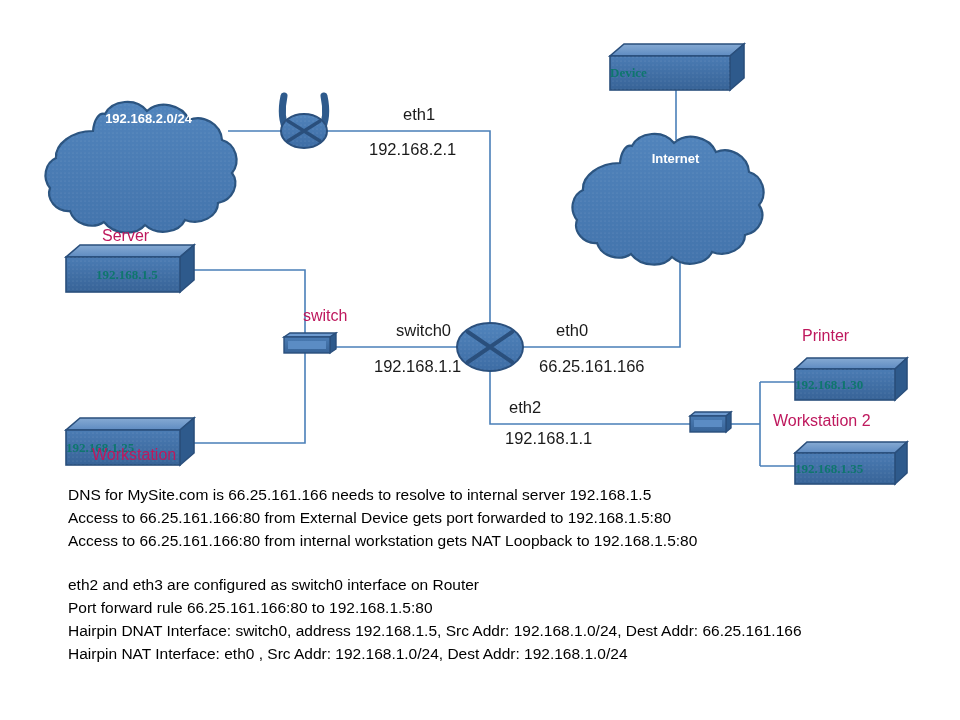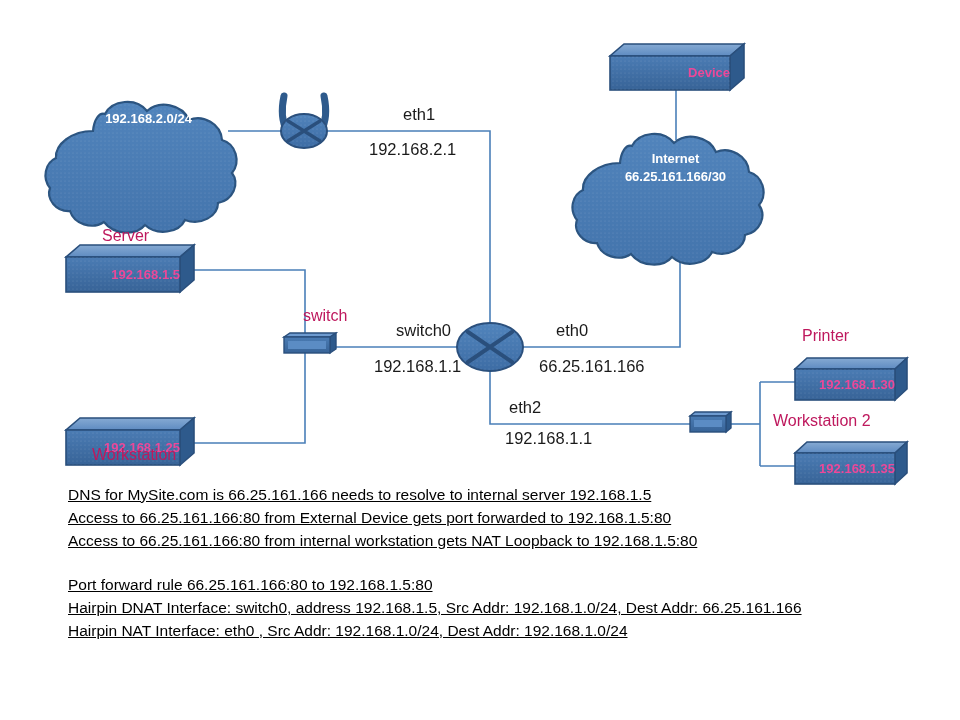--- a/index.html
+++ b/index.html
@@ -38,46 +38,46 @@
   }
   .edge-label {
     position: absolute;
     color: #1a1a1a;
     font-size: 16.5px;
     font-family: "Liberation Sans", sans-serif;
     white-space: nowrap;
   }
   .inner-text {
     position: absolute;
-    color: #ec4899;
+    color: #0f766e;
     font-size: 13px;
     font-weight: bold;
-    font-family: Liberation Sans, sans-serif;
-    white-space: nowrap;
-    text-align: right;
+    font-family: Liberation Serif, serif;
+    white-space: nowrap;
+    text-align: left;
   }
   .cloud-text {
     position: absolute;
     color: #ffffff;
     font-size: 13px;
     font-weight: bold;
     font-family: "Liberation Sans", sans-serif;
     white-space: nowrap;
     text-align: center;
     line-height: 1.35;
   }
   .notes-block {
     position: absolute;
     color: #000000;
     font-size: 15.5px;
     font-family: "Liberation Sans", sans-serif;
     line-height: 1.48;
     white-space: nowrap;
   }
-  .notes-line { display: block; text-decoration: underline; }
+  .notes-line { display: block; }
 </style>
 </head>
 <body>
 
 <div id="diagram-root">
 
   <svg class="canvas" viewBox="0 0 960 720">
     <defs>
       <linearGradient id="gradBoxFace" x1="0" y1="0" x2="0" y2="1">
         <stop offset="0%" stop-color="#4b7cb4"></stop>
@@ -253,26 +253,25 @@
       <rect x="795" y="453" width="100" height="31" fill="url(#dots)" stroke="none"></rect>
     </g>
   </svg>
 
   <div class="cloud-text" style="left:56px; top:110px; width:185px;">
     <div>192.168.2.0/24</div>
   </div>
 
   <div class="cloud-text" style="left:583px; top:150px; width:185px;">
     <div>Internet</div>
-    <div>66.25.161.166/30</div>
   </div>
 
   <div class="inner-text" style="left:610px; top:65px; width:120px;">Device</div>
 
-  <div class="inner-text" style="left:66px; top:267px; width:114px;">192.168.1.5</div>
+  <div class="inner-text" style="left:66px; top:267px; width:114px;padding-left:30px;">192.168.1.5</div>
 
   <div class="inner-text" style="left:66px; top:440px; width:114px;">192.168.1.25</div>
 
   <div class="inner-text" style="left:795px; top:377px; width:100px;">192.168.1.30</div>
 
   <div class="inner-text" style="left:795px; top:461px; width:100px;">192.168.1.35</div>
 
   <div class="node-label" style="left:102px; top:227px;">Server</div>
 
   <div class="node-label" style="left:92px; top:398px;margin-top:48px;">Workstation</div>
@@ -295,18 +294,19 @@
   <div class="edge-label" style="left:509px; top:398px;">eth2</div>
   <div class="edge-label" style="left:505px; top:429px;">192.168.1.1</div>
 
   <div class="notes-block" style="left:68px; top:484px;">
     <span class="notes-line">DNS for MySite.com is 66.25.161.166 needs to resolve to internal server 192.168.1.5</span>
     <span class="notes-line">Access to 66.25.161.166:80 from External Device gets port forwarded to 192.168.1.5:80</span>
     <span class="notes-line">Access to 66.25.161.166:80 from internal workstation gets NAT Loopback to 192.168.1.5:80</span>
   </div>
 
   <div class="notes-block" style="left:68px; top:574px;">
+    <span class="notes-line">eth2 and eth3 are configured as switch0 interface on Router</span>
     <span class="notes-line">Port forward rule  66.25.161.166:80 to 192.168.1.5:80</span>
     <span class="notes-line">Hairpin DNAT Interface: switch0,  address 192.168.1.5,  Src Addr: 192.168.1.0/24,  Dest Addr: 66.25.161.166</span>
     <span class="notes-line">Hairpin    NAT Interface: eth0 ,  Src Addr: 192.168.1.0/24,  Dest Addr: 192.168.1.0/24</span>
   </div>
 
 </div>
 
 </body></html>

